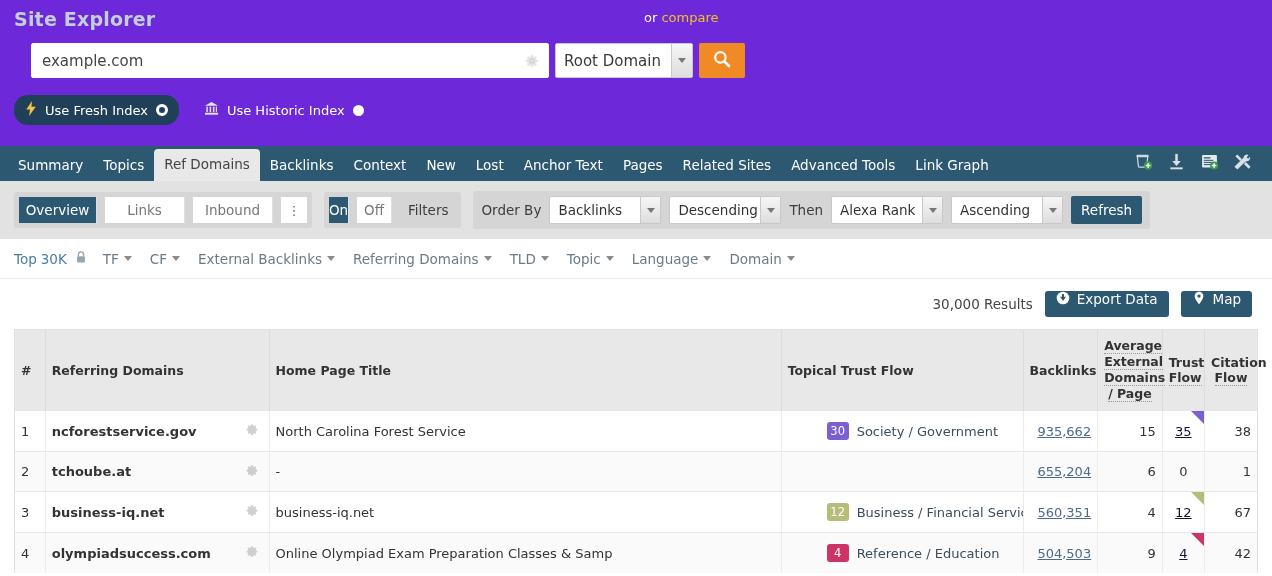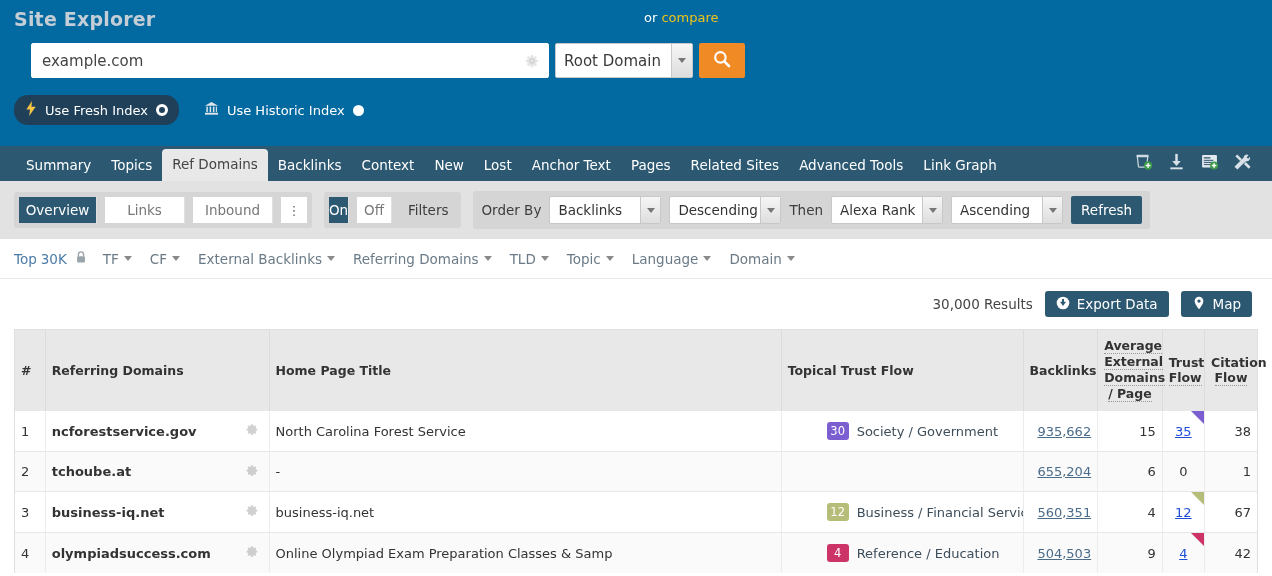--- a/index.html
+++ b/index.html
@@ -8,21 +8,21 @@
     width: 1272px; height: 576px;
     overflow: hidden;
     background: #ffffff;
     font-family: "DejaVu Sans", "Liberation Sans", sans-serif;
   }
 
   
   .header {
     position: relative;
     height: 146px;
-    background: #0369a1;
+    background: #6d28d9;
     padding: 12px;
   }
   .app-title {
     position: absolute;
     left: 14px; top: 8px;
     font-size: 19px;
     font-weight: bold;
     color: #c3ced6;
     letter-spacing: .2px;
   }
@@ -133,21 +133,21 @@
     background: #20405a;
     border: 3px solid #ffffff;
     width: 12px; height: 12px;
   }
 
   
   .navbar {
     position: relative;
     height: 35px;
     background: #2c5871;
-    padding-left: 16px;
+    padding-left: 8px;
     display: flex;
     align-items: flex-end;
   }
   .nav-tab {
     font-size: 13.5px;
     color: #ffffff;
     padding: 8px 10px 9px 10px;
     line-height: 1;
     cursor: pointer;
     white-space: nowrap;
@@ -280,21 +280,21 @@
     gap: 12px;
   }
   .results-count { font-size: 13.5px; color: #444; }
   .dark-btn {
     background: #2c5871;
     color: #fff;
     font-size: 13.5px;
     height: 26px;
     border: 0; border-radius: 3px;
     padding: 0 11px;
-    display: flex; align-items: center; gap: 7px;
+    display: flex; gap: 7px;
     cursor: pointer;
     font-family: "DejaVu Sans", "Liberation Sans", sans-serif;
   }
 
   
   .table-wrap {
     margin: 0 14px;
     border: 1px solid #e0e0e0;
     border-bottom: 0;
   }
@@ -351,21 +351,21 @@
     border-radius: 3px;
     color: #fff;
     font-size: 11.5px;
     padding: 0 3px;
   }
   .ttf-label { color: #3d4d5a; font-size: 13px; }
   td.c-bl { text-align: right; padding-right: 9px; }
   td.c-bl a { color: #4a6b8a; text-decoration: underline; }
   td.c-aed { text-align: right; padding-right: 12px; }
   td.c-tf { text-align: center; position: relative; }
-  td.c-tf a { color: #1d4ed8; }
+  td.c-tf a { color: #0f172a; }
   td.c-cf { text-align: right; }
   .corner-tri {
     position: absolute;
     top: 0; right: 0;
     width: 0; height: 0;
     border-top: 13px solid #7b5fd0;
     border-left: 13px solid transparent;
   }
 </style>
 </head>

